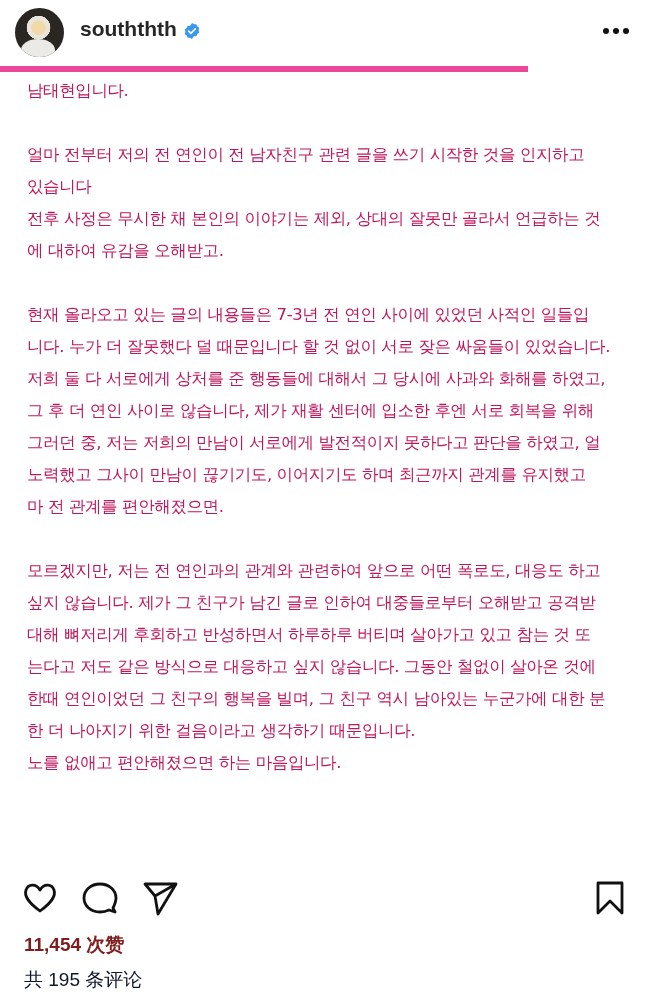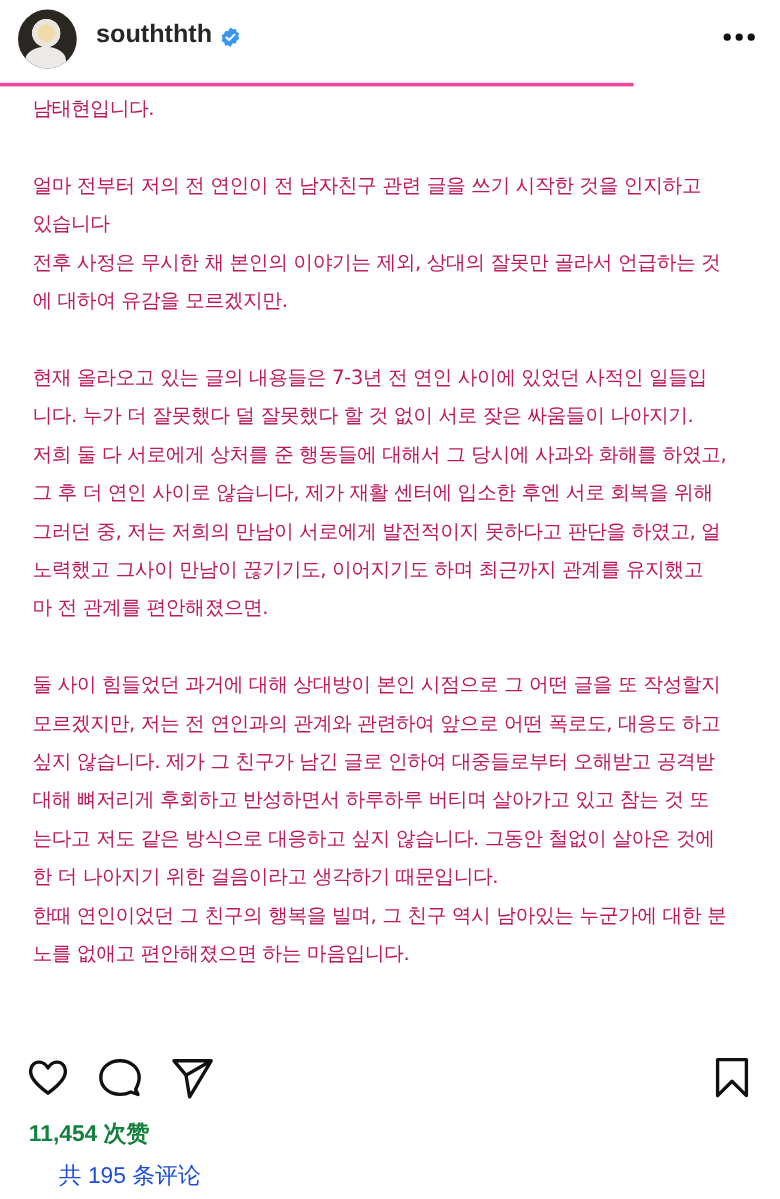--- a/index.html
+++ b/index.html
@@ -1,41 +1,41 @@
 <!DOCTYPE html>
 <html><head>
 <meta charset="utf-8">
 <style>
   * { box-sizing: border-box; margin: 0; padding: 0; }
   html, body { width: 650px; height: 999px; background: #ffffff; overflow: hidden; }
   body { font-family: "DejaVu Sans", "Liberation Sans", sans-serif; color: #111; position: relative; }
 
-  .header { position: absolute; left: 0; top: 0; width: 528px; height: 72px; border-bottom: 3px solid #ec4899; }
+  .header { position: absolute; left: 0; top: 0; width: 528px; height: 72px; border-bottom: 6px solid #ec4899; }
   .avatar { position: absolute; left: 15px; top: 8px; width: 49px; height: 49px; border-radius: 50%;
             background: radial-gradient(circle at 48% 40%, #f1d9a8 0 18%, #e9e4dc 19% 30%, #2a2622 31% 100%);
             overflow: hidden; }
   .avatar::after { content: ""; position: absolute; left: 6px; bottom: -4px; width: 34px; height: 22px;
                    background: #eceae6; border-radius: 50% 50% 0 0; }
   .username { position: absolute; left: 80px; top: 17px; font-family: "Liberation Sans", sans-serif;
               font-weight: bold; font-size: 21px; color: #262626; }
   .verified { position: absolute; left: 183px; top: 22px; width: 18px; height: 18px; }
   .more { position: absolute; left: 603px; top: 28px; width: 28px; height: 8px; display: flex; gap: 4px; }
   .more span { width: 6px; height: 6px; border-radius: 50%; background: #111; }
 
   .post { position: absolute; left: 27px; top: 75px; width: 600px; }
   .post p { font-family: "DejaVu Sans", sans-serif; font-size: 16.5px; line-height: 32px; color: #be185d;
             letter-spacing: -0.4px; white-space: pre-wrap; }
   .gap { height: 32px; }
 
   .actions { position: absolute; left: 0; top: 878px; width: 650px; height: 40px; }
   .icon { position: absolute; top: 0; width: 40px; height: 40px; }
   .likes { position: absolute; left: 24px; top: 932px; font-family: "Liberation Sans", sans-serif;
-           font-weight: bold; font-size: 19px; color: #15803d; }
+           font-weight: bold; font-size: 19px; color: #7f1d1d; }
   .comments { position: absolute; left: 24px; top: 967px; font-family: "Liberation Sans", sans-serif;
-              font-size: 19px; color: #1d4ed8; margin-left: 25px; }
+              font-size: 19px; color: #0f172a; }
 </style>
 </head>
 <body>
 
 <div class="header">
   <div class="avatar"></div>
   <div class="username">souththth</div>
   <svg class="verified" viewBox="0 0 20 20">
     <path d="M10 1l2.2 1.6 2.7-.2.9 2.6 2.3 1.5-.8 2.6.8 2.6-2.3 1.5-.9 2.6-2.7-.2L10 19l-2.2-1.6-2.7.2-.9-2.6-2.3-1.5.8-2.6-.8-2.6 2.3-1.5.9-2.6 2.7.2z" fill="#3897f0"></path>
     <path d="M6.3 10.2l2.4 2.4 5-5" stroke="#fff" stroke-width="1.9" fill="none" stroke-linecap="round" stroke-linejoin="round"></path>
@@ -46,37 +46,36 @@
       <span></span>
   </div>
 </div>
 
 <div class="post" id="post">
     <p>남태현입니다.</p>
     <div class="gap"></div>
     <p>얼마 전부터 저의 전 연인이 전 남자친구 관련 글을 쓰기 시작한 것을 인지하고</p>
     <p>있습니다</p>
     <p>전후 사정은 무시한 채 본인의 이야기는 제외, 상대의 잘못만 골라서 언급하는 것</p>
-    <p>에 대하여 유감을 모르겠지만.</p>
+    <p>에 대하여 유감을 오해받고.</p>
     <div class="gap"></div>
     <p>현재 올라오고 있는 글의 내용들은 7-3년 전 연인 사이에 있었던 사적인 일들입</p>
-    <p>니다. 누가 더 잘못했다 덜 잘못했다 할 것 없이 서로 잦은 싸움들이 나아지기.</p>
+    <p>니다. 누가 더 잘못했다 덜 때문입니다 할 것 없이 서로 잦은 싸움들이 있었습니다.</p>
     <p>저희 둘 다 서로에게 상처를 준 행동들에 대해서 그 당시에 사과와 화해를 하였고,</p>
     <p>그 후 더 연인 사이로 않습니다, 제가 재활 센터에 입소한 후엔 서로 회복을 위해</p>
     <p>그러던 중, 저는 저희의 만남이 서로에게 발전적이지 못하다고 판단을 하였고, 얼</p>
     <p>노력했고 그사이 만남이 끊기기도, 이어지기도 하며 최근까지 관계를 유지했고</p>
     <p>마 전 관계를 편안해졌으면.</p>
     <div class="gap"></div>
-    <p>둘 사이 힘들었던 과거에 대해 상대방이 본인 시점으로 그 어떤 글을 또 작성할지</p>
     <p>모르겠지만, 저는 전 연인과의 관계와 관련하여 앞으로 어떤 폭로도, 대응도 하고</p>
     <p>싶지 않습니다. 제가 그 친구가 남긴 글로 인하여 대중들로부터 오해받고 공격받</p>
     <p>대해 뼈저리게 후회하고 반성하면서 하루하루 버티며 살아가고 있고 참는 것 또</p>
     <p>는다고 저도 같은 방식으로 대응하고 싶지 않습니다. 그동안 철없이 살아온 것에</p>
+    <p>한때 연인이었던 그 친구의 행복을 빌며, 그 친구 역시 남아있는 누군가에 대한 분</p>
     <p>한 더 나아지기 위한 걸음이라고 생각하기 때문입니다.</p>
-    <p>한때 연인이었던 그 친구의 행복을 빌며, 그 친구 역시 남아있는 누군가에 대한 분</p>
     <p>노를 없애고 편안해졌으면 하는 마음입니다.</p>
   </div>
 
 <div class="actions">
   <svg class="icon" style="left:20px" viewBox="0 0 40 40">
     <path d="M20 33 C 8 24, 4 18, 6 12 C 8 6, 16 5, 20 12 C 24 5, 32 6, 34 12 C 36 18, 32 24, 20 33 Z" fill="none" stroke="#111" stroke-width="2.8" stroke-linejoin="round"></path>
   </svg>
   <svg class="icon" style="left:80px" viewBox="0 0 40 40">
     <path d="M33 30 C 35 26, 36 23, 36 20 C 36 12, 29 6, 20 6 C 11 6, 4 12, 4 20 C 4 28, 11 34, 20 34 C 24 34, 27 33, 29 32 L 35 34 Z" fill="none" stroke="#111" stroke-width="2.8" stroke-linejoin="round"></path>
   </svg>

